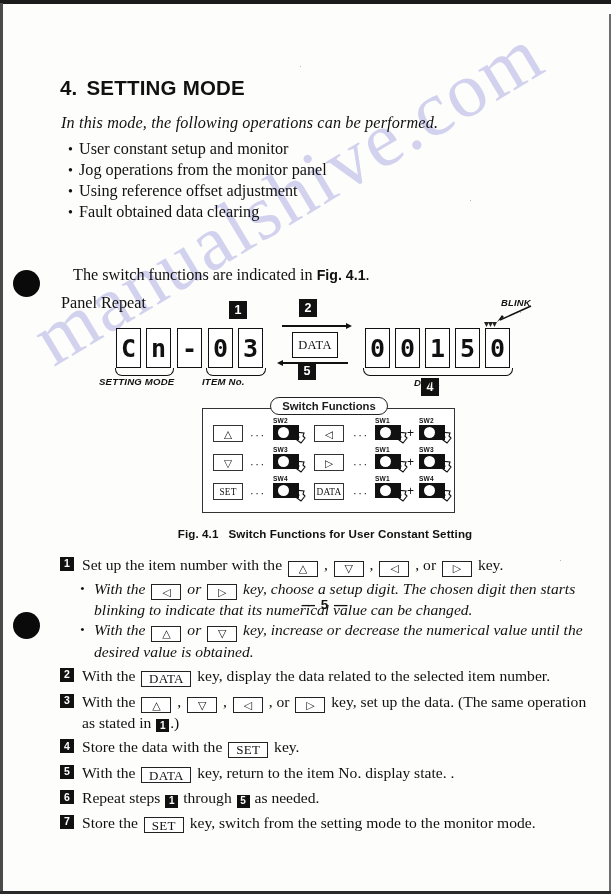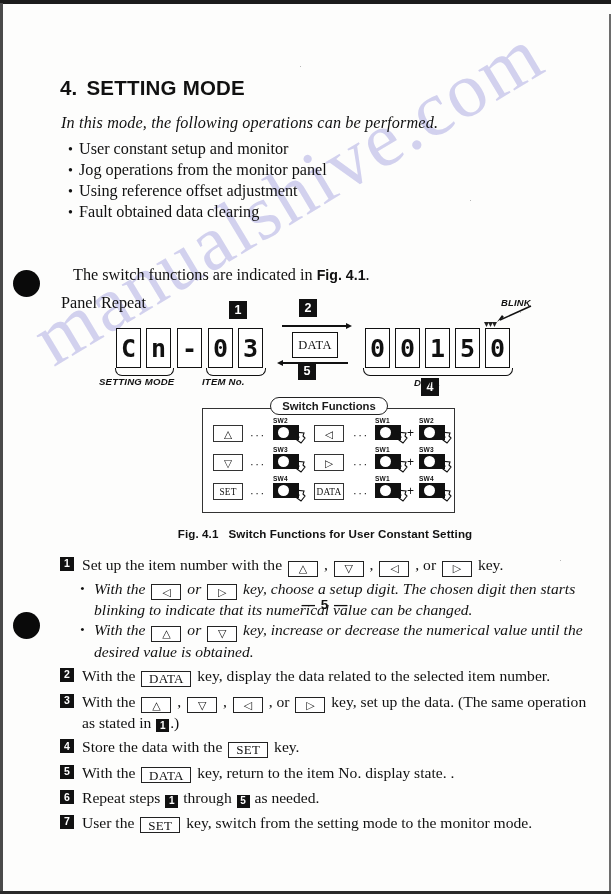--- a/index.html
+++ b/index.html
@@ -682,21 +682,21 @@
 
       <div class="step" style="margin-top:5px;">
         <span class="marker marker-inline">5</span><span>With the </span><span class="chip data-chip">DATA</span><span> key, return to the item No. display state. .</span>
       </div>
 
       <div class="step" style="margin-top:5px;">
         <span class="marker marker-inline">6</span><span>Repeat steps </span><span class="marker marker-mid">1</span><span> through </span><span class="marker marker-mid">5</span><span> as needed.</span>
       </div>
 
       <div class="step" style="margin-top:5px;">
-        <span class="marker marker-inline">7</span><span>User the </span><span class="chip set-chip">SET</span><span> key, switch from the setting mode to the monitor mode.</span>
+        <span class="marker marker-inline">7</span><span>Store the </span><span class="chip set-chip">SET</span><span> key, switch from the setting mode to the monitor mode.</span>
       </div>
     </div>
 
     <div class="page-num">— 5 —</div>
   </div>
 
   <div class="speck" style="left:300px; top:66px;"></div>
   <div class="speck" style="left:360px; top:120px;"></div>
   <div class="speck" style="left:470px; top:200px;"></div>
   <div class="speck" style="left:520px; top:312px;"></div>

